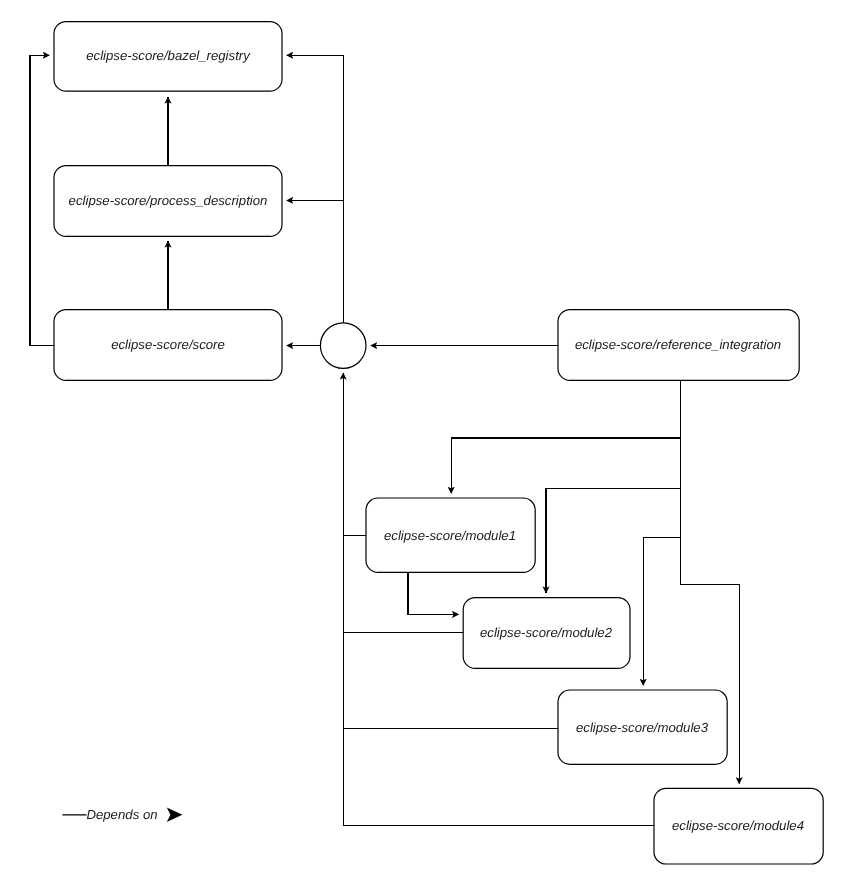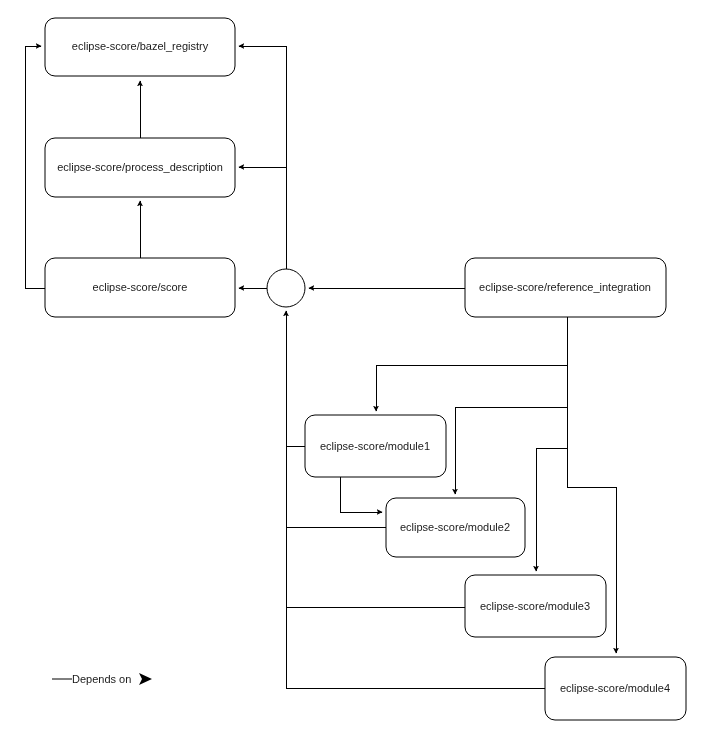--- a/index.html
+++ b/index.html
@@ -11,20 +11,21 @@
     width: 723px;
     height: 741px;
     font-family: "Liberation Sans", sans-serif;
     overflow: hidden;
   }
   #diagram-root {
     position: relative;
     width: 723px;
     height: 741px;
     background: #ffffff;
+    font-style: italic;
   }
   svg#graph {
     position: absolute;
     top: 0;
     left: 0;
     width: 723px;
     height: 741px;
     display: block;
   }
   .node-rect {

